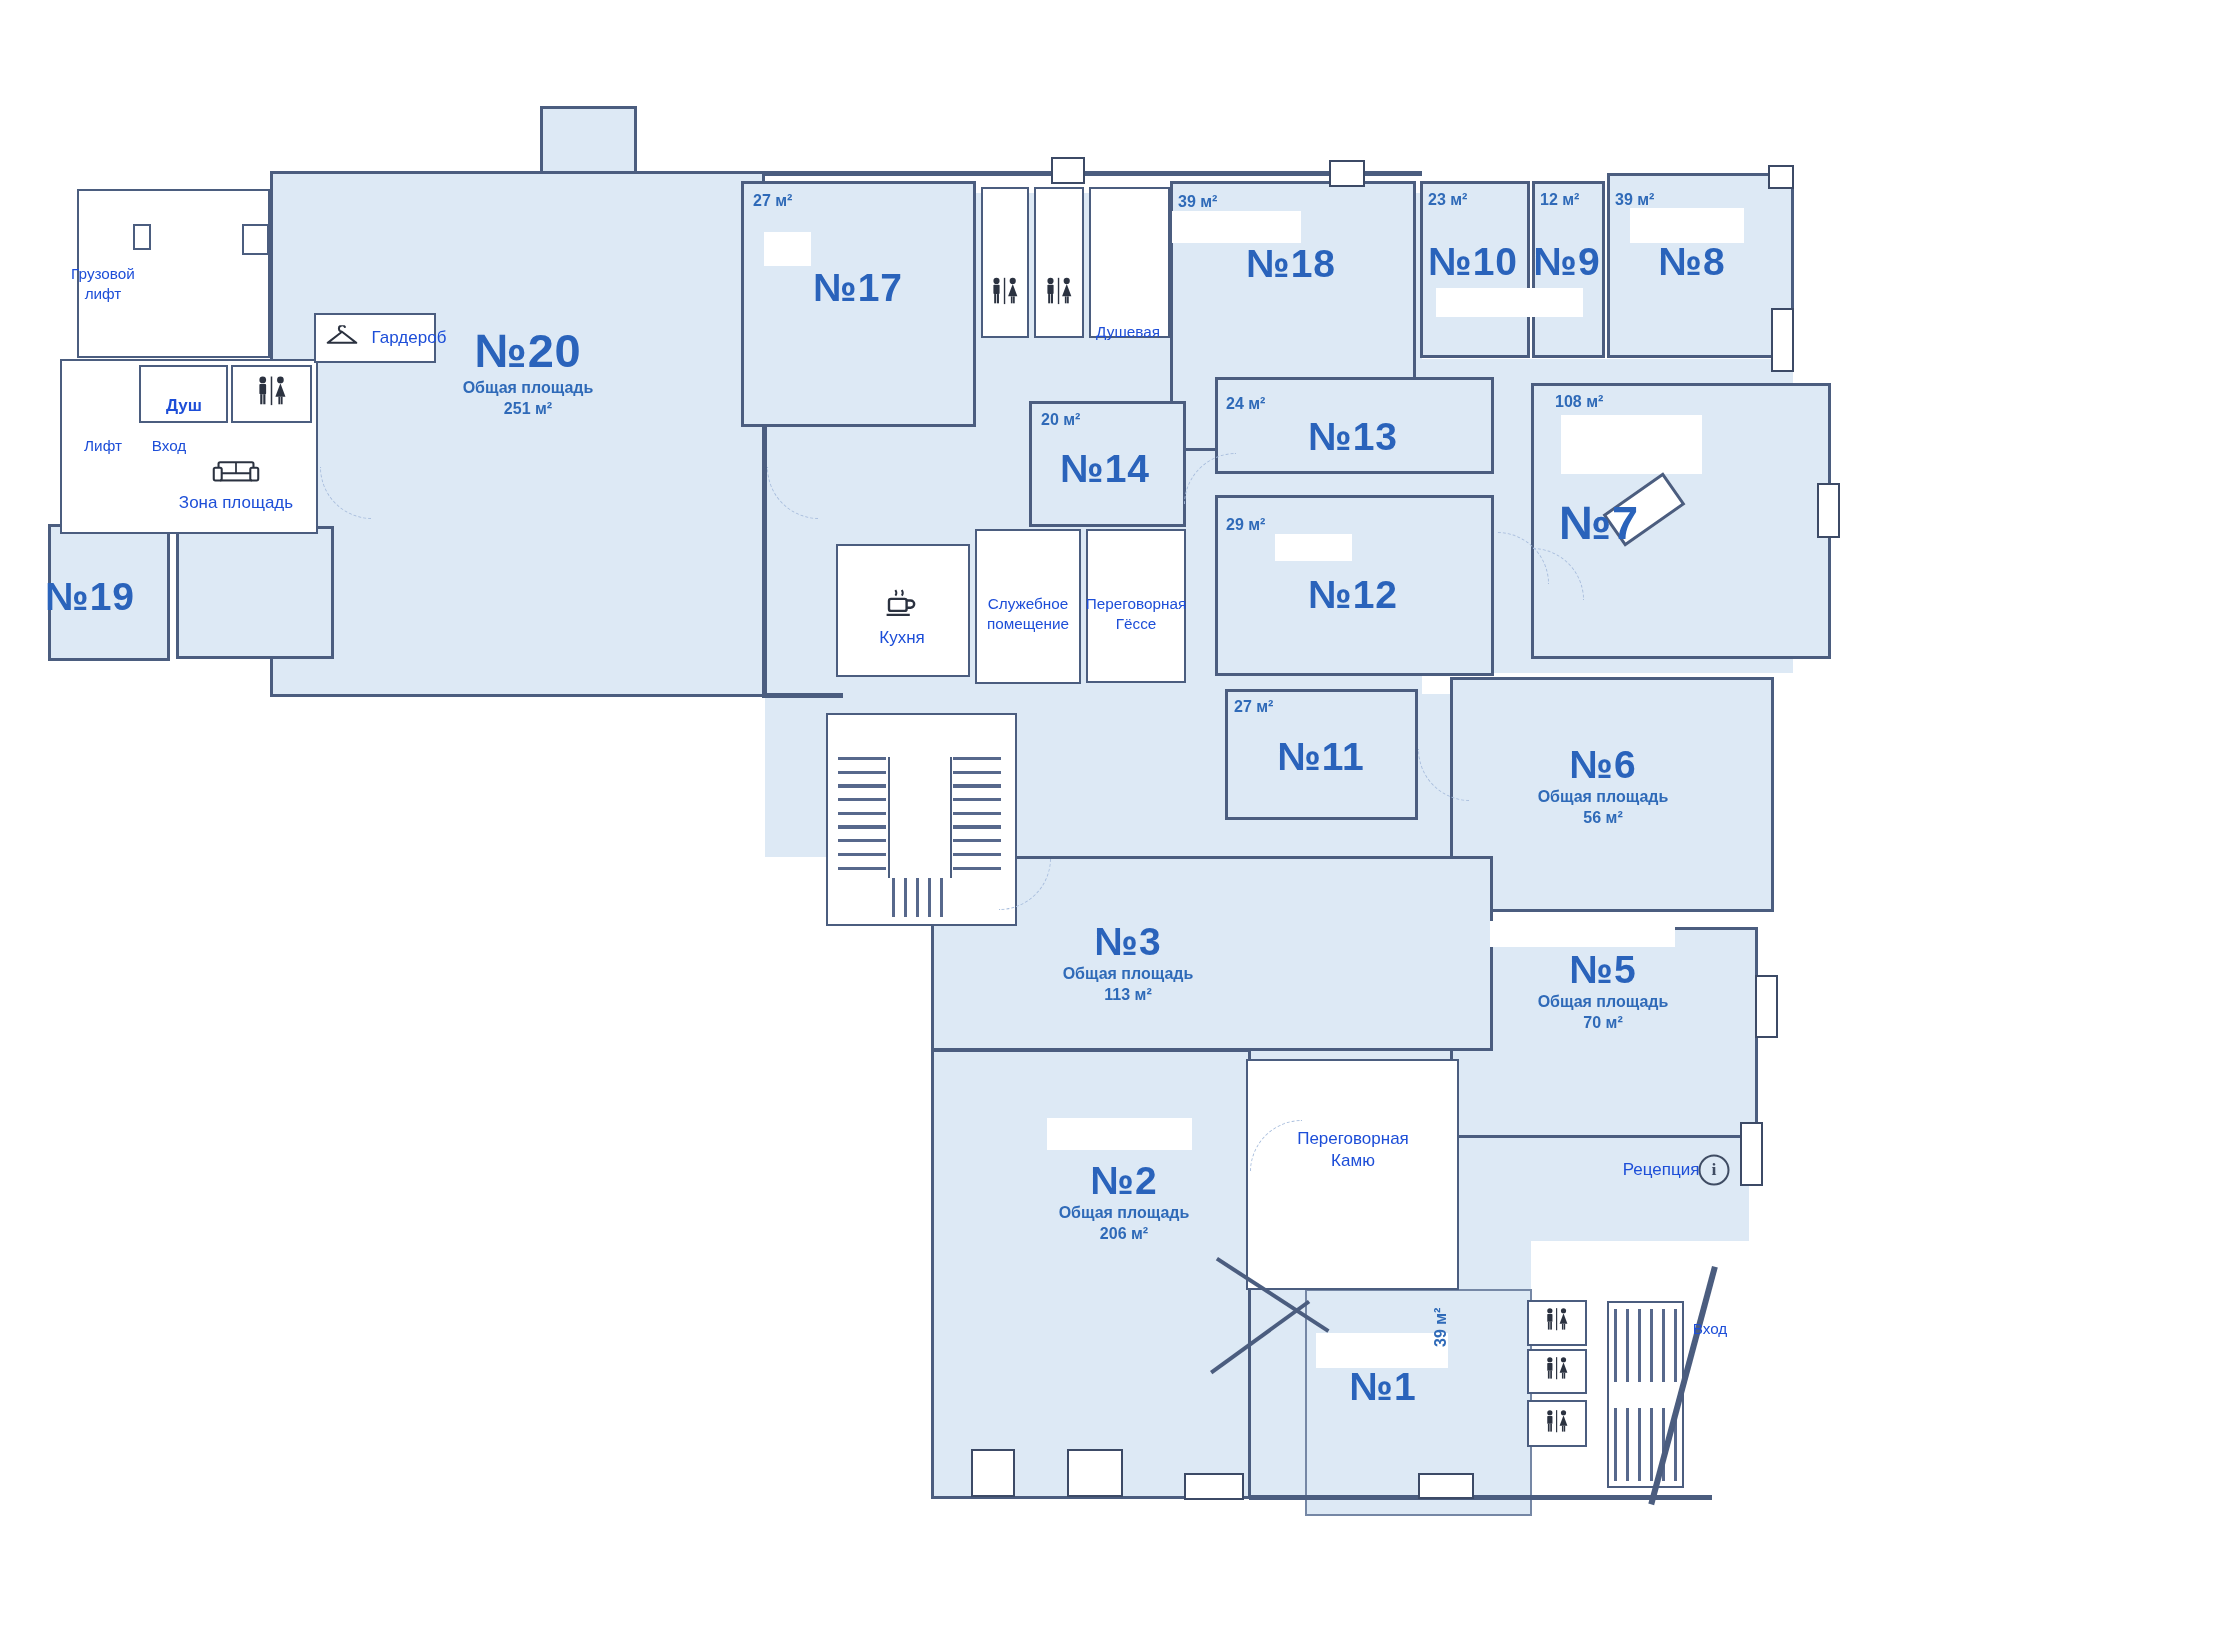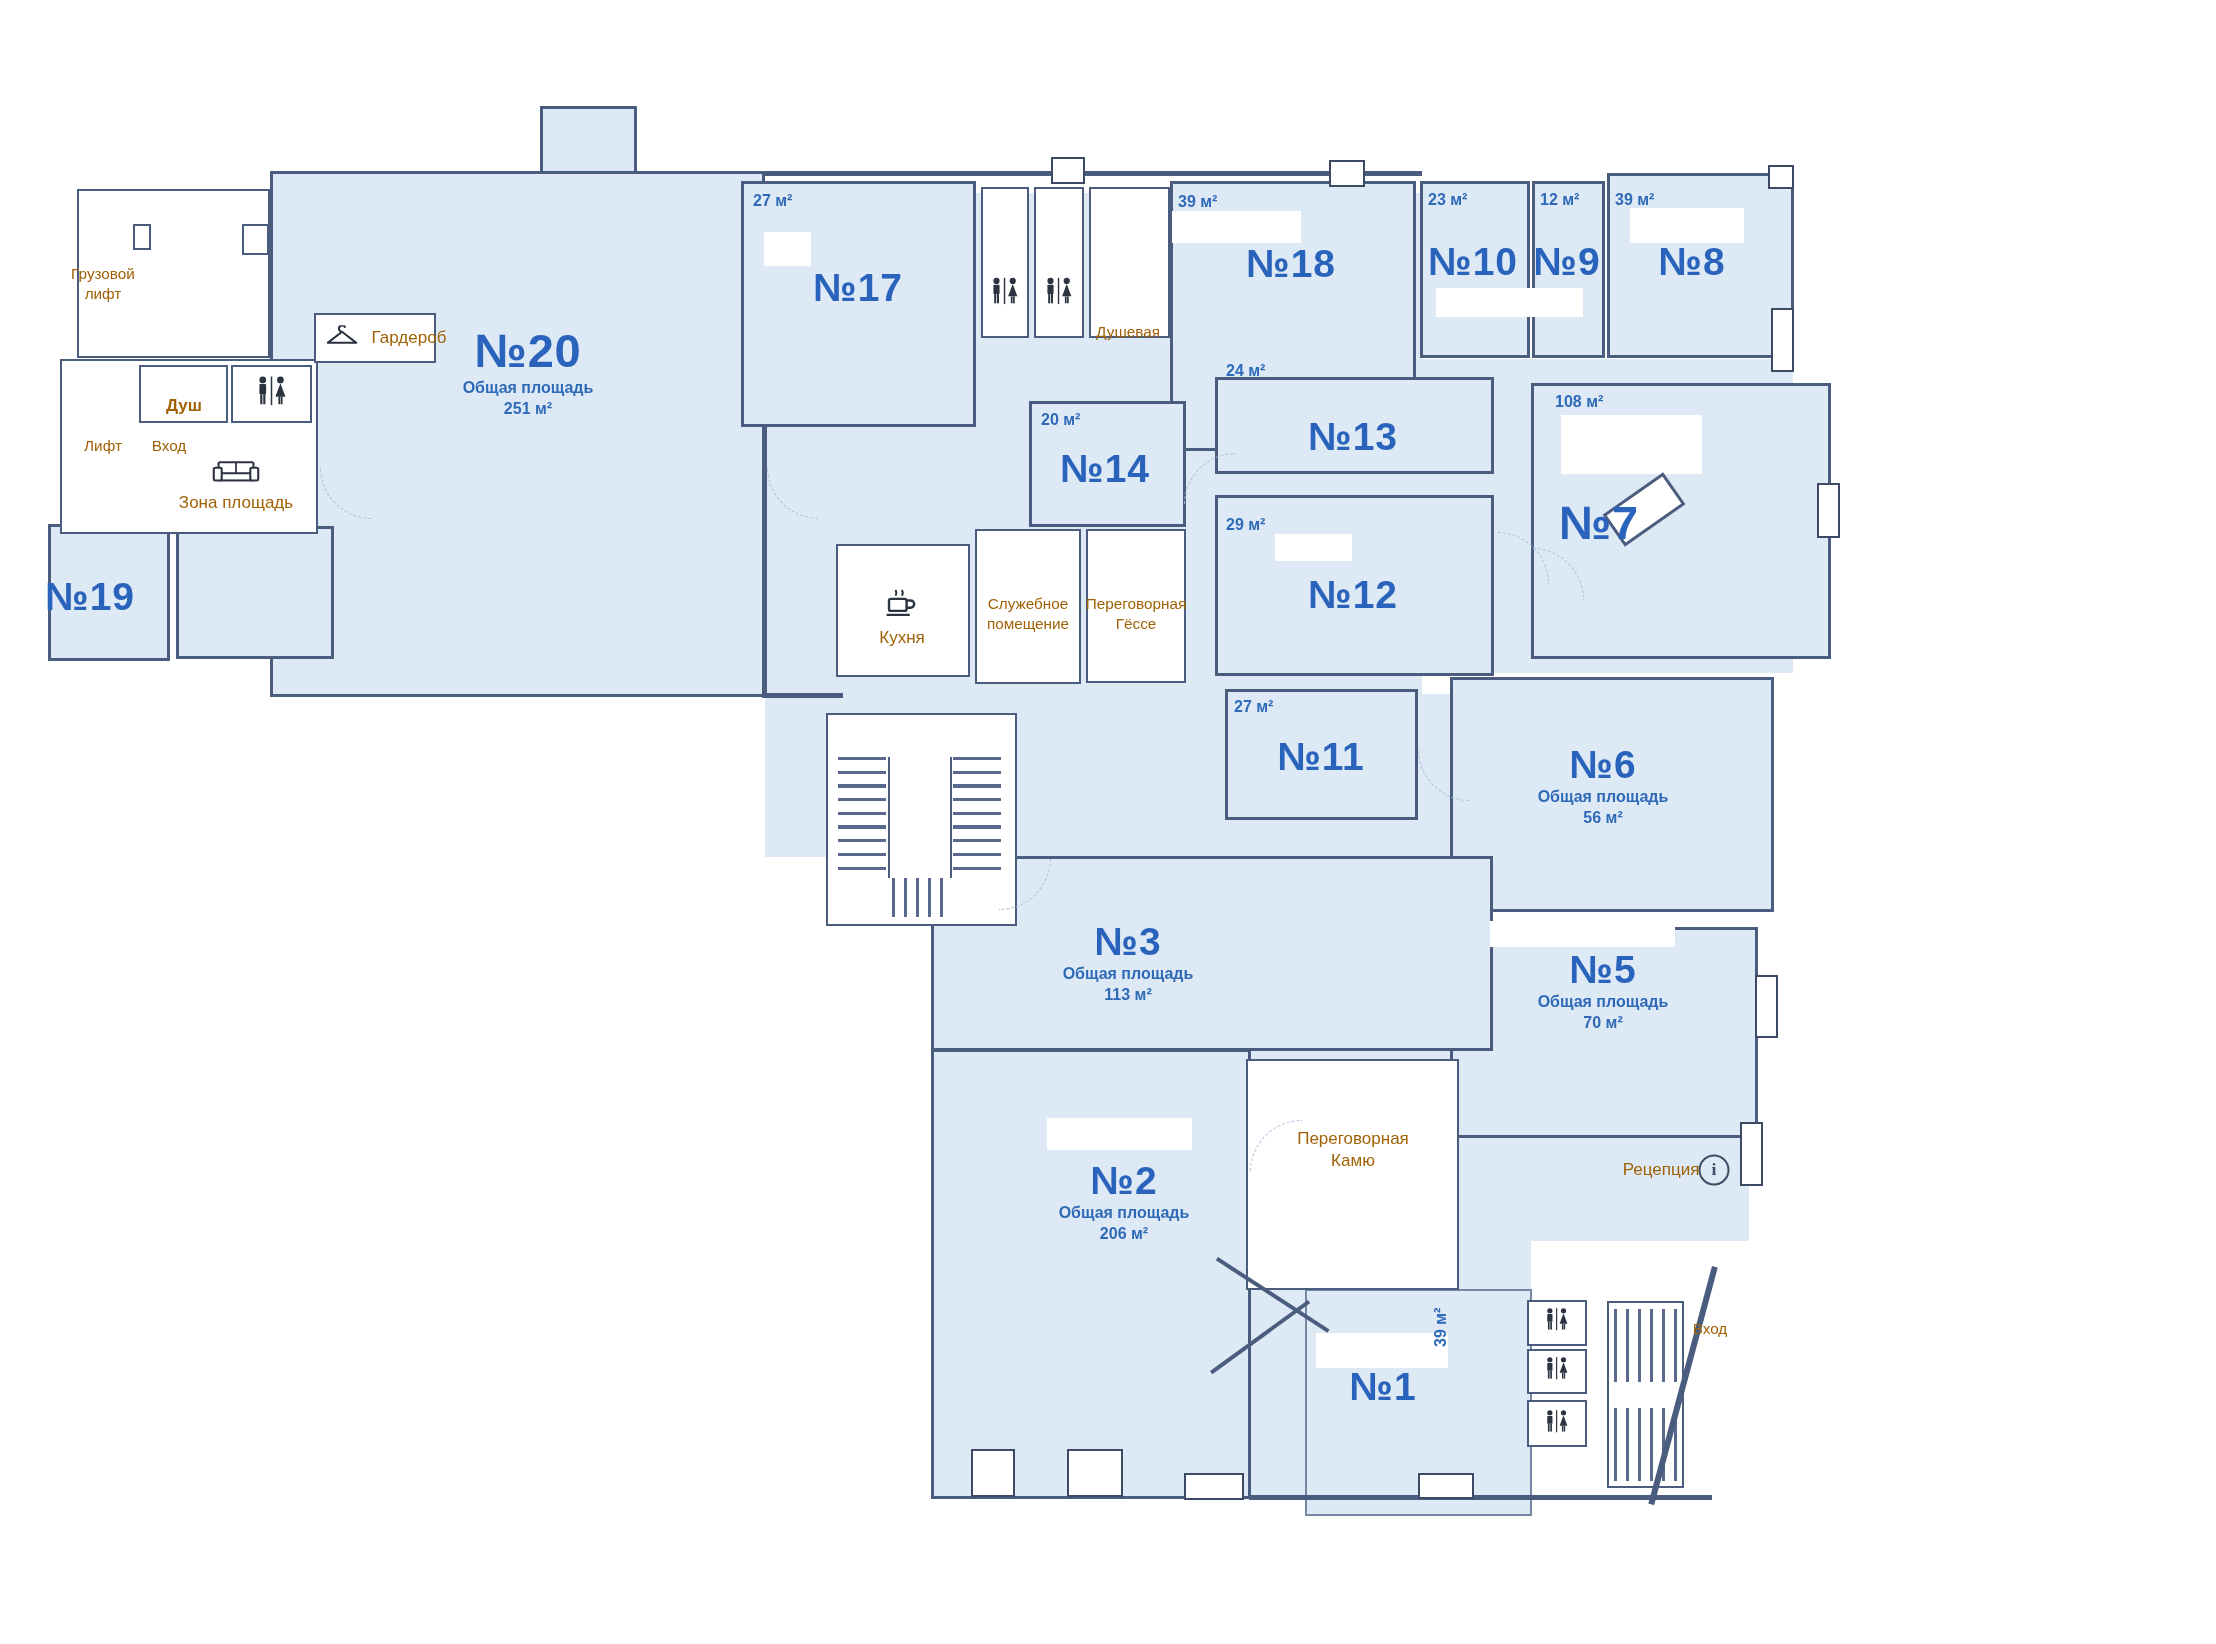--- a/index.html
+++ b/index.html
@@ -15,21 +15,21 @@
   .wall{position:absolute;background:#4b5d7f;}
   .pillar{position:absolute;box-sizing:border-box;background:#ffffff;border:2.4px solid #3c4a66;}
   .diag{position:absolute;background:#4b5d7f;transform-origin:left top;}
   
   .room-label{position:absolute;transform:translate(-50%,-50%);text-align:center;color:#2a63bb;white-space:nowrap;}
   .room-label .num{font-weight:bold;font-size:39px;letter-spacing:0.8px;}
   .room-label.big .num{font-size:47px;}
   .room-label .sub{font-size:16px;font-weight:bold;color:#2f6ab8;line-height:1.3;}
   .area-tag{position:absolute;font-size:16px;font-weight:bold;color:#2f6ab8;white-space:nowrap;}
   .area-tag.vert{transform:rotate(-90deg);transform-origin:left top;}
-  .fac-label{position:absolute;transform:translate(-50%,-50%);font-size:17px;color:#a16207;
+  .fac-label{position:absolute;transform:translate(-50%,-50%);font-size:17px;color:#1d4ed8;
              text-align:center;line-height:1.3;white-space:nowrap;}
   .fac-label.sm{font-size:15.3px;}
   
   .treads-v{position:absolute;background:repeating-linear-gradient(to bottom,#57688c 0 3.2px,transparent 3.2px 13.7px);}
   .treads-h{position:absolute;background:repeating-linear-gradient(to right,#57688c 0 3.2px,transparent 3.2px 12px);}
   .treads-d{position:absolute;background:repeating-linear-gradient(to bottom,#57688c 0 3.2px,transparent 3.2px 10.5px);}
   
   .door{position:absolute;width:52px;height:52px;border:1.6px dashed #a9bedd;box-sizing:border-box;
         border-top:none;border-right:none;border-radius:0 0 0 100%;}
   .door.r90{transform:rotate(90deg);} .door.r180{transform:rotate(180deg);} .door.r270{transform:rotate(270deg);}
@@ -329,21 +329,21 @@
   <div class="room-label" style="left:1383px;top:1387px;">
     <div class="num">№1</div>
   </div>
 
   <div class="area-tag" style="left:753px;top:192px;">27 м²</div>
   <div class="area-tag" style="left:1178px;top:193px;">39 м²</div>
   <div class="area-tag" style="left:1428px;top:191px;">23 м²</div>
   <div class="area-tag" style="left:1540px;top:191px;">12 м²</div>
   <div class="area-tag" style="left:1615px;top:191px;">39 м²</div>
   <div class="area-tag" style="left:1041px;top:411px;">20 м²</div>
-  <div class="area-tag" style="left:1226px;top:362px;">24 м²</div>
+  <div class="area-tag" style="left:1226px;top:395px;">24 м²</div>
   <div class="area-tag" style="left:1226px;top:516px;">29 м²</div>
   <div class="area-tag" style="left:1234px;top:698px;">27 м²</div>
   <div class="area-tag" style="left:1555px;top:393px;">108 м²</div>
   <div class="area-tag vert" style="left:1432px;top:1347px;">39 м²</div>
 
   <div class="fac-label sm" style="left:103px;top:284px;">
     <div>Грузовой</div>
     <div>лифт</div>
   </div>
   <div class="fac-label" style="left:391px;top:338px;padding-left:36px;">Гардероб</div>

